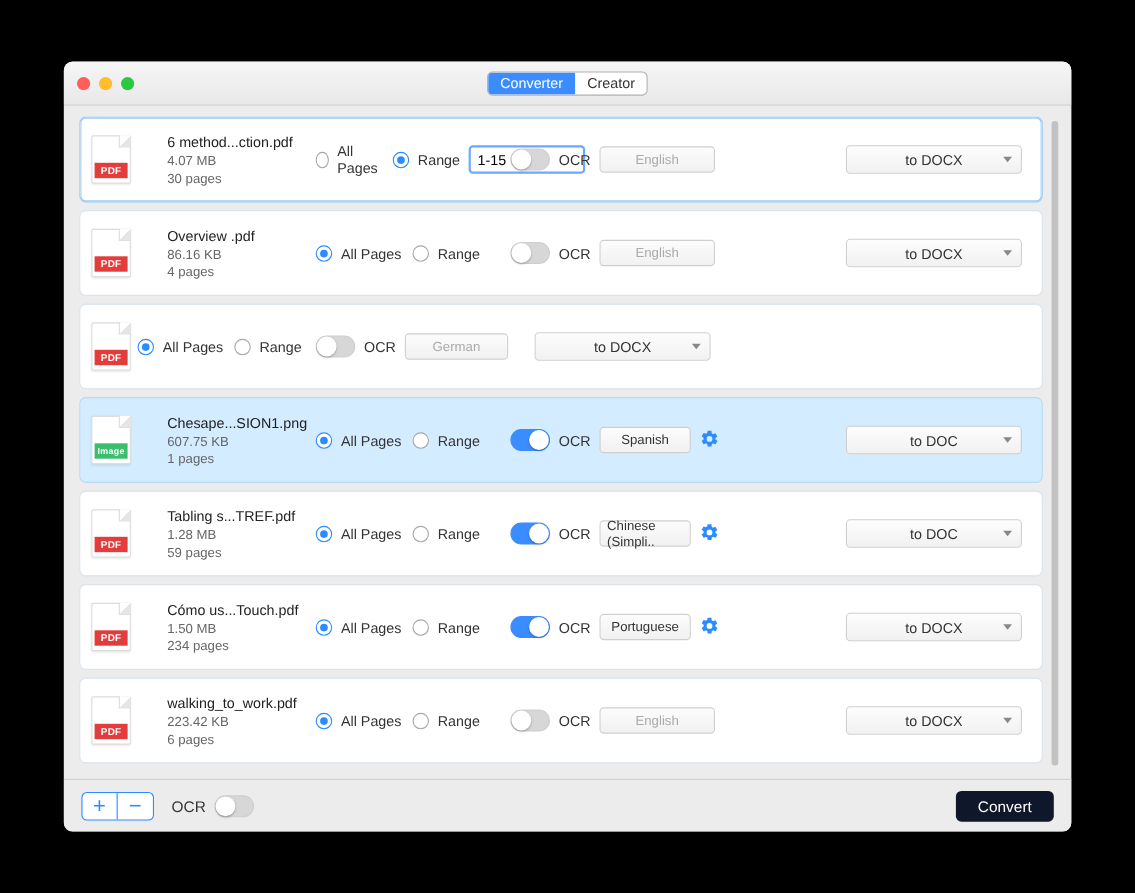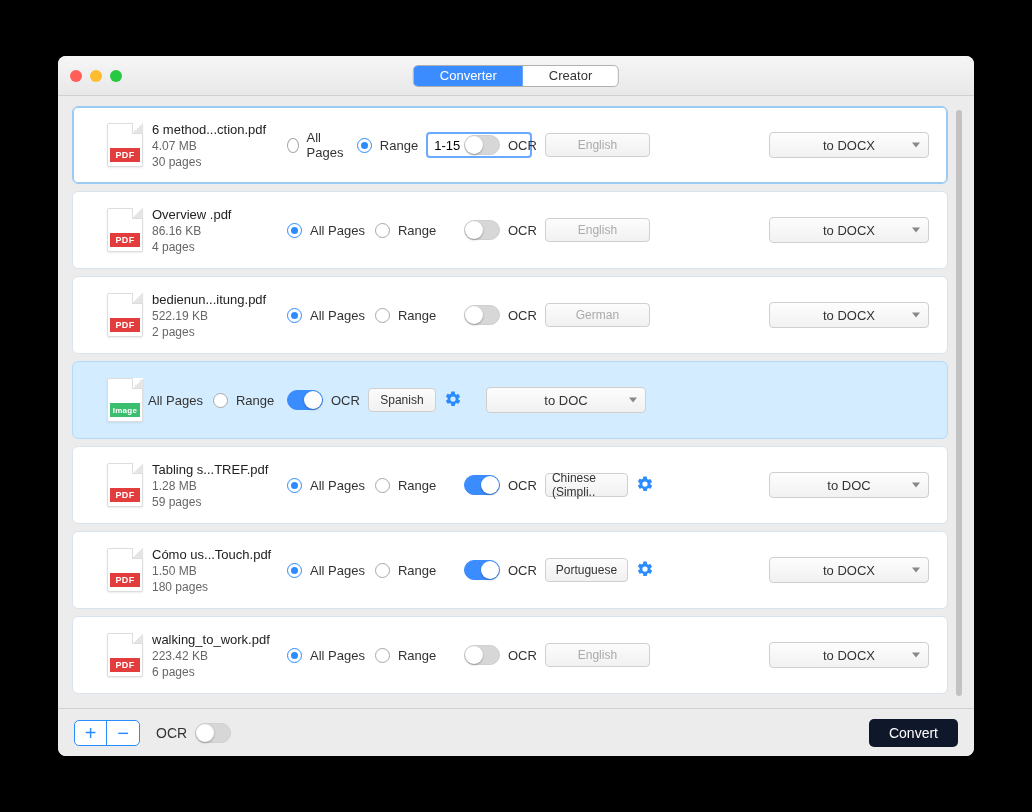--- a/index.html
+++ b/index.html
@@ -5,30 +5,30 @@
     * { box-sizing: border-box; margin: 0; padding: 0; font-family: -apple-system, "Helvetica Neue", Arial, sans-serif; }
     body { background: #000; width: 1032px; height: 812px; display: flex; align-items: center; justify-content: center; }
     .window { width: 916px; height: 700px; background: #ececec; border-radius: 8px; box-shadow: 0 20px 60px rgba(0,0,0,.5); display: flex; flex-direction: column; overflow: hidden; position: relative; }
     .titlebar { height: 40px; background: linear-gradient(#f6f6f6,#e8e8e8); border-bottom: 1px solid #d0d0d0; display: flex; align-items: center; padding: 0 12px; position: relative; }
     .traffic { display: flex; gap: 8px; }
     .dot { width: 12px; height: 12px; border-radius: 50%; }
     .dot.red { background: #ff5f57; }
     .dot.yellow { background: #febc2e; }
     .dot.green { background: #28c840; }
     .seg { position: absolute; left: 50%; transform: translateX(-50%); display: flex; border: 1px solid #b0b0b0; border-radius: 5px; overflow: hidden; background: #fff; height: 22px; }
-    .seg button { border: none; background: transparent; padding: 0 26px; font-size: 13px; color: #333; cursor: pointer; }
+    .seg button { border: none; background: transparent; padding: 0 11px; font-size: 13px; color: #333; cursor: pointer; }
     .seg button.active { background: #3b8cff; color: #fff; }
     .content { flex: 1; overflow: hidden; padding: 10px 8px 0 14px; display:flex; }
     .list { flex:1; overflow-y: auto; padding-right:4px; }
     .scrollbar-fake { width:14px; background:transparent; position:relative; }
     .scrollbar-thumb { position:absolute; top:4px; bottom:12px; left:4px; width:6px; background:#c2c2c2; border-radius:3px; }
     .row { background: #fff; border: 1px solid #d9e2ee; border-radius: 6px; margin-bottom: 7px; padding: 8px 10px; display: grid; grid-template-columns: 40px 160px 175px 190px 1fr; align-items: center; gap: 2px; height:78px; }
     .row.selected { background: #d4ecff; border-color:#b7daf9; }
     .row.secondary-selected { border-color:#9bcaf3; box-shadow:0 0 0 1px #9bcaf3 inset; }
-    .icon-file { width: 36px; height: 44px; background:#fff; border:1px solid #ddd; border-radius:2px; position:relative; box-shadow:0 1px 2px rgba(0,0,0,.08);margin-left:24px; }
+    .icon-file { width: 36px; height: 44px; background:#fff; border:1px solid #ddd; border-radius:2px; position:relative; box-shadow:0 1px 2px rgba(0,0,0,.08); }
     .icon-file::before { content:""; position:absolute; right:-1px; top:-1px; width:10px; height:10px; background:linear-gradient(135deg,#fff 50%,#e5e5e5 50%); border-bottom:1px solid #ddd; border-left:1px solid #ddd; }
     .icon-badge { position:absolute; bottom:4px; left:2px; right:2px; height:14px; color:#fff; font-size:9px; font-weight:600; display:flex; align-items:center; justify-content:center; letter-spacing:.3px; }
     .icon-badge.pdf { background:#e23c3c; }
     .icon-badge.img { background:#3bbf6f; font-size:8px; }
     .meta { display:flex; flex-direction:column; gap:2px; font-size:12px; color:#666;margin-left:27px; }
     .meta .name { color:#222; font-size:13px; }
     .pagesel { display:flex; flex-direction:row; gap:10px; font-size:13px; color:#333; }
     .radio-row { display:flex; align-items:center; gap:8px; }
     .radio { width:15px; height:15px; border-radius:50%; border:1px solid #a8a8a8; display:inline-flex; align-items:center; justify-content:center; background:#fff; }
     .radio.checked { border-color:#2b8cff; }
@@ -131,25 +131,20 @@
           <div class="format-col">
             <div class="format">to DOCX</div>
           </div>
         </div>
         <div class="row">
           <div>
             <div class="icon-file">
               <div class="icon-badge pdf">PDF</div>
             </div>
           </div>
-          <div class="meta">
-            <div class="name">bedienun...itung.pdf</div>
-            <div>522.19 KB</div>
-            <div>2 pages</div>
-          </div>
           <div class="pagesel">
             <div class="radio-row">
               <span class="radio checked"></span>
               <span>All Pages</span>
             </div>
             <div class="radio-row">
               <span class="radio"></span>
               <span>Range</span>
             </div>
           </div>
@@ -160,20 +155,25 @@
           </div>
           <div class="format-col">
             <div class="format">to DOCX</div>
           </div>
         </div>
         <div class="row selected">
           <div>
             <div class="icon-file">
               <div class="icon-badge img">Image</div>
             </div>
+          </div>
+          <div class="meta">
+            <div class="name">Chesape...SION1.png</div>
+            <div>607.75 KB</div>
+            <div>1 pages</div>
           </div>
           <div class="pagesel">
             <div class="radio-row">
               <span class="radio checked"></span>
               <span>All Pages</span>
             </div>
             <div class="radio-row">
               <span class="radio"></span>
               <span>Range</span>
             </div>
@@ -225,21 +225,21 @@
         </div>
         <div class="row">
           <div>
             <div class="icon-file">
               <div class="icon-badge pdf">PDF</div>
             </div>
           </div>
           <div class="meta">
             <div class="name">Cómo us...Touch.pdf</div>
             <div>1.50 MB</div>
-            <div>180 pages</div>
+            <div>234 pages</div>
           </div>
           <div class="pagesel">
             <div class="radio-row">
               <span class="radio checked"></span>
               <span>All Pages</span>
             </div>
             <div class="radio-row">
               <span class="radio"></span>
               <span>Range</span>
             </div>

